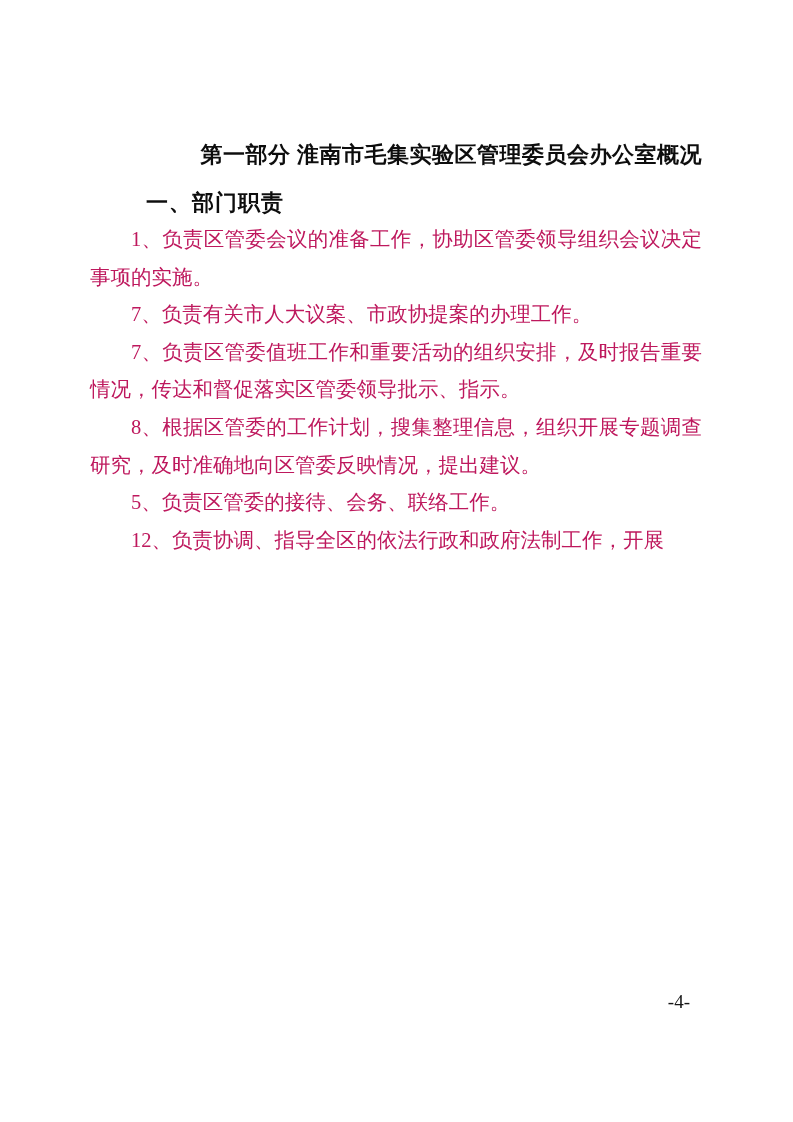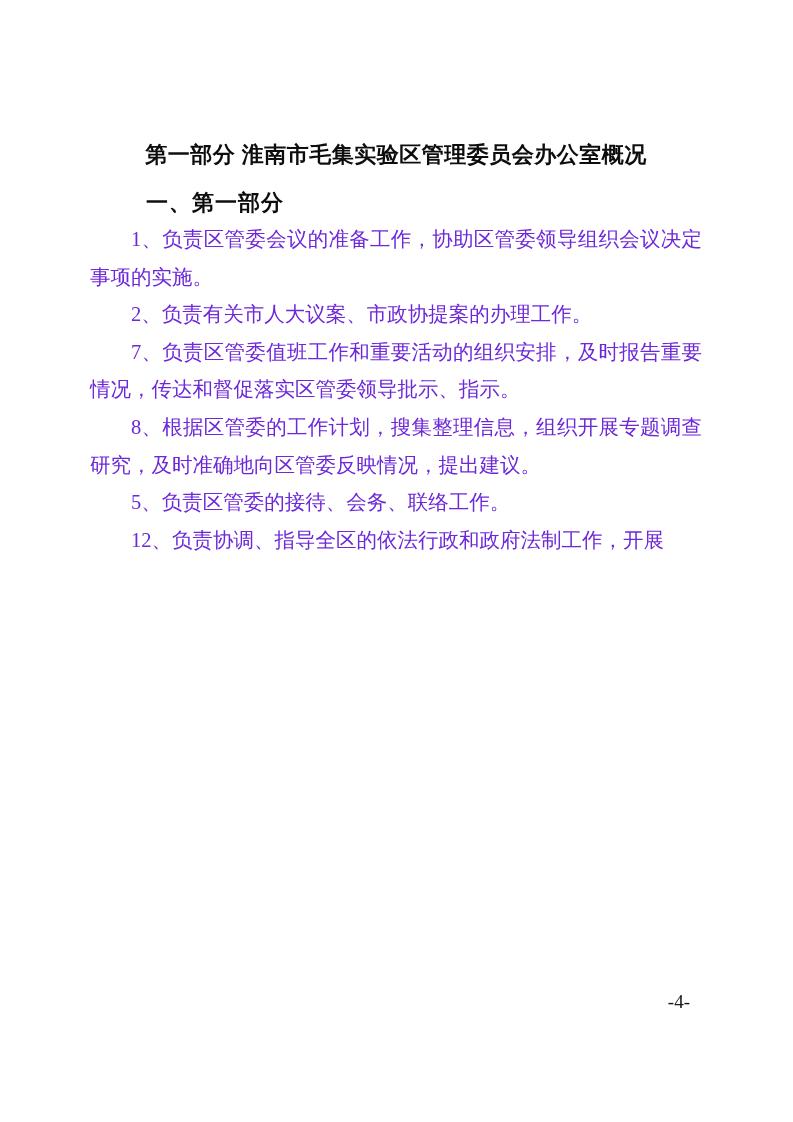--- a/index.html
+++ b/index.html
@@ -19,21 +19,21 @@
     position: absolute;
     left: 90px;
     top: 140px;
     width: 612px;
   }
   .doc-title {
     font-family: "Liberation Sans", sans-serif;
     font-weight: bold;
     font-size: 22px;
     line-height: 30px;
-    text-align: center;
+    text-align: right;
     letter-spacing: 0.5px;
     margin: 0 0 18px 0;
     color: #0d0d0d;
   }
   .section-heading {
     font-family: "Liberation Sans", sans-serif;
     font-weight: bold;
     font-size: 22px;
     line-height: 30px;
     margin: 0 0 3px 0;
@@ -41,40 +41,40 @@
     letter-spacing: 1px;
     color: #0d0d0d;
   }
   .para {
     font-family: "Liberation Serif", "DejaVu Serif", serif;
     font-size: 20.5px;
     line-height: 37.6px;
     margin: 0;
     text-align: justify;
     text-indent: 41px;
-    color: #6d28d9;
+    color: #be185d;
   }
   .page-number {
     position: absolute;
     top: 991px;
     right: 103px;
     font-family: "Liberation Serif", "DejaVu Serif", serif;
     font-size: 19px;
     line-height: 22px;
     color: #161616;
   }
 </style>
 </head>
 <body>
 
 <div class="page">
   <div class="content">
     <h1 class="doc-title">第一部分 淮南市毛集实验区管理委员会办公室概况</h1>
-    <h2 class="section-heading">一、第一部分</h2>
+    <h2 class="section-heading">一、部门职责</h2>
     <p class="para">1、负责区管委会议的准备工作，协助区管委领导组织会议决定事项的实施。</p>
-    <p class="para">2、负责有关市人大议案、市政协提案的办理工作。</p>
+    <p class="para">7、负责有关市人大议案、市政协提案的办理工作。</p>
     <p class="para">7、负责区管委值班工作和重要活动的组织安排，及时报告重要情况，传达和督促落实区管委领导批示、指示。</p>
     <p class="para">8、根据区管委的工作计划，搜集整理信息，组织开展专题调查研究，及时准确地向区管委反映情况，提出建议。</p>
     <p class="para">5、负责区管委的接待、会务、联络工作。</p>
     <p class="para">12、负责协调、指导全区的依法行政和政府法制工作，开展</p>
   </div>
   <div class="page-number">-4-</div>
 </div>
 
 </body></html>

